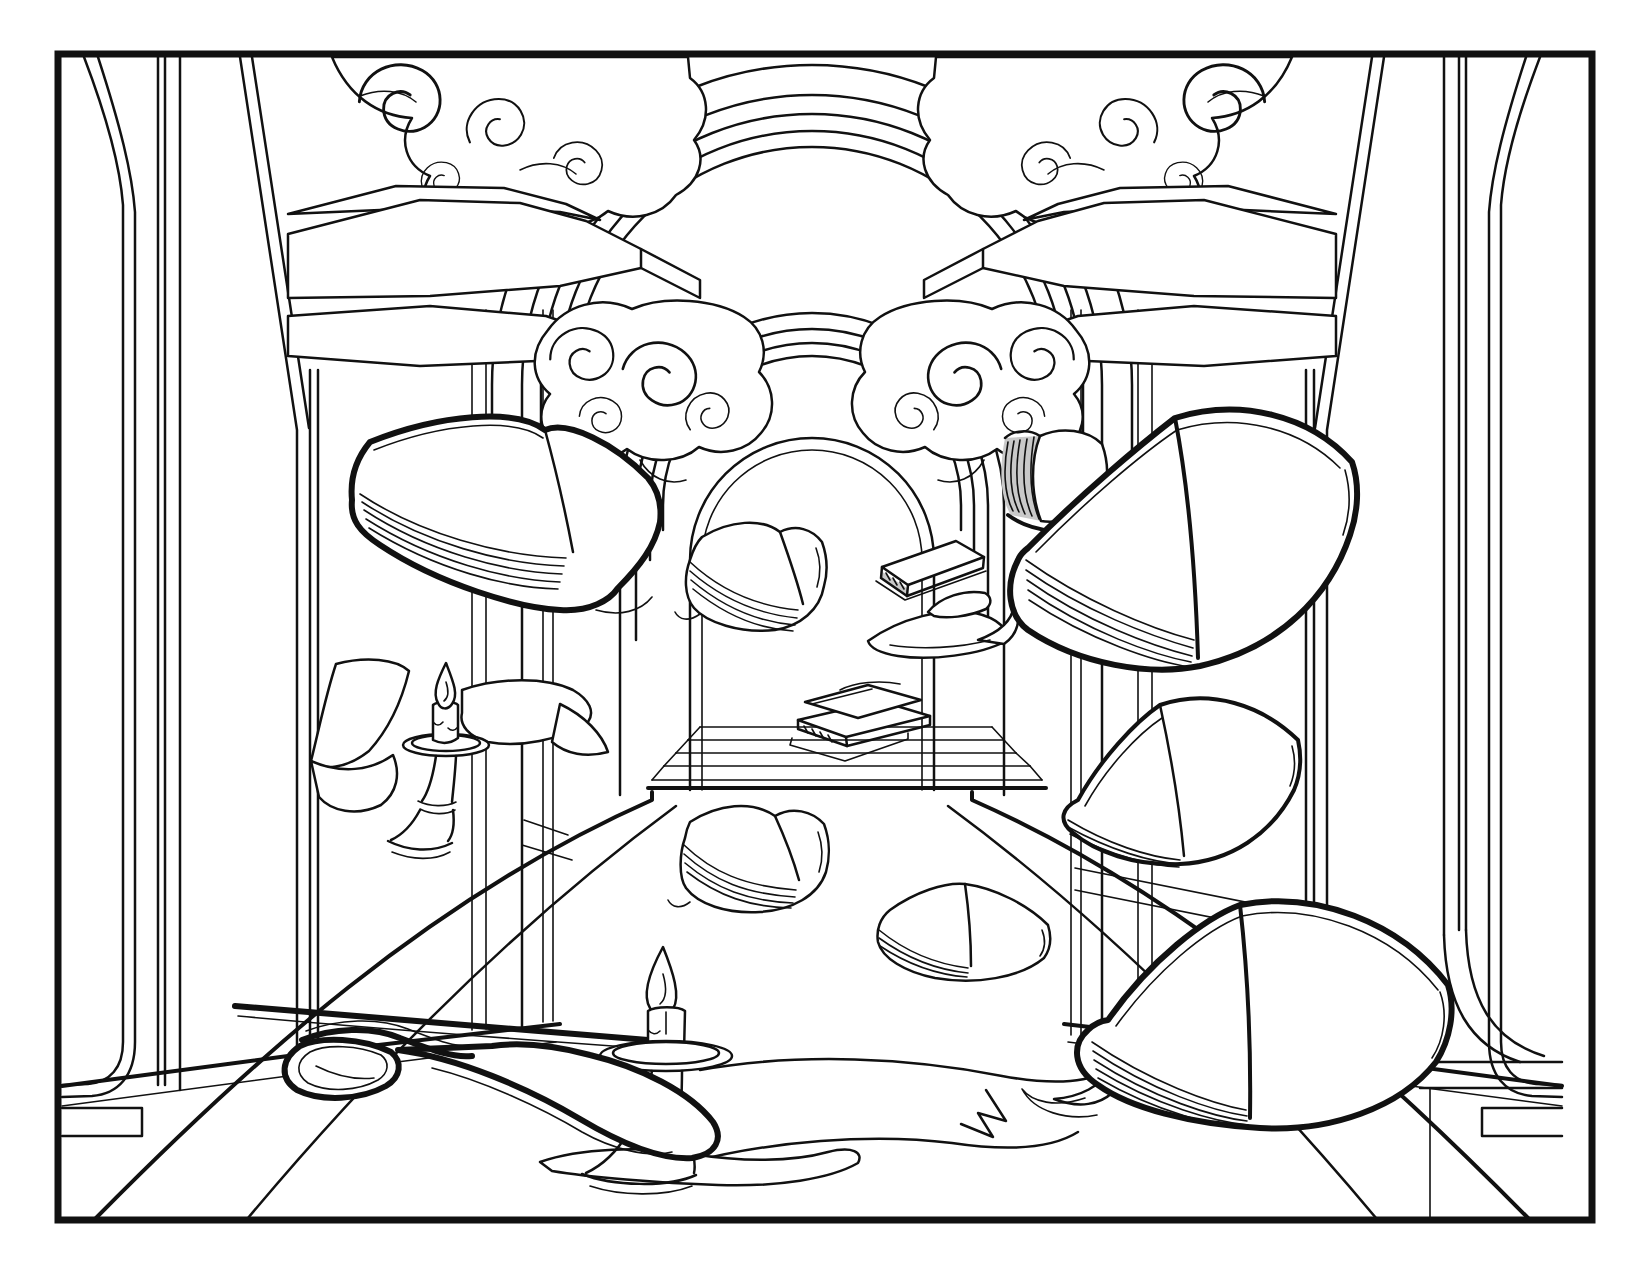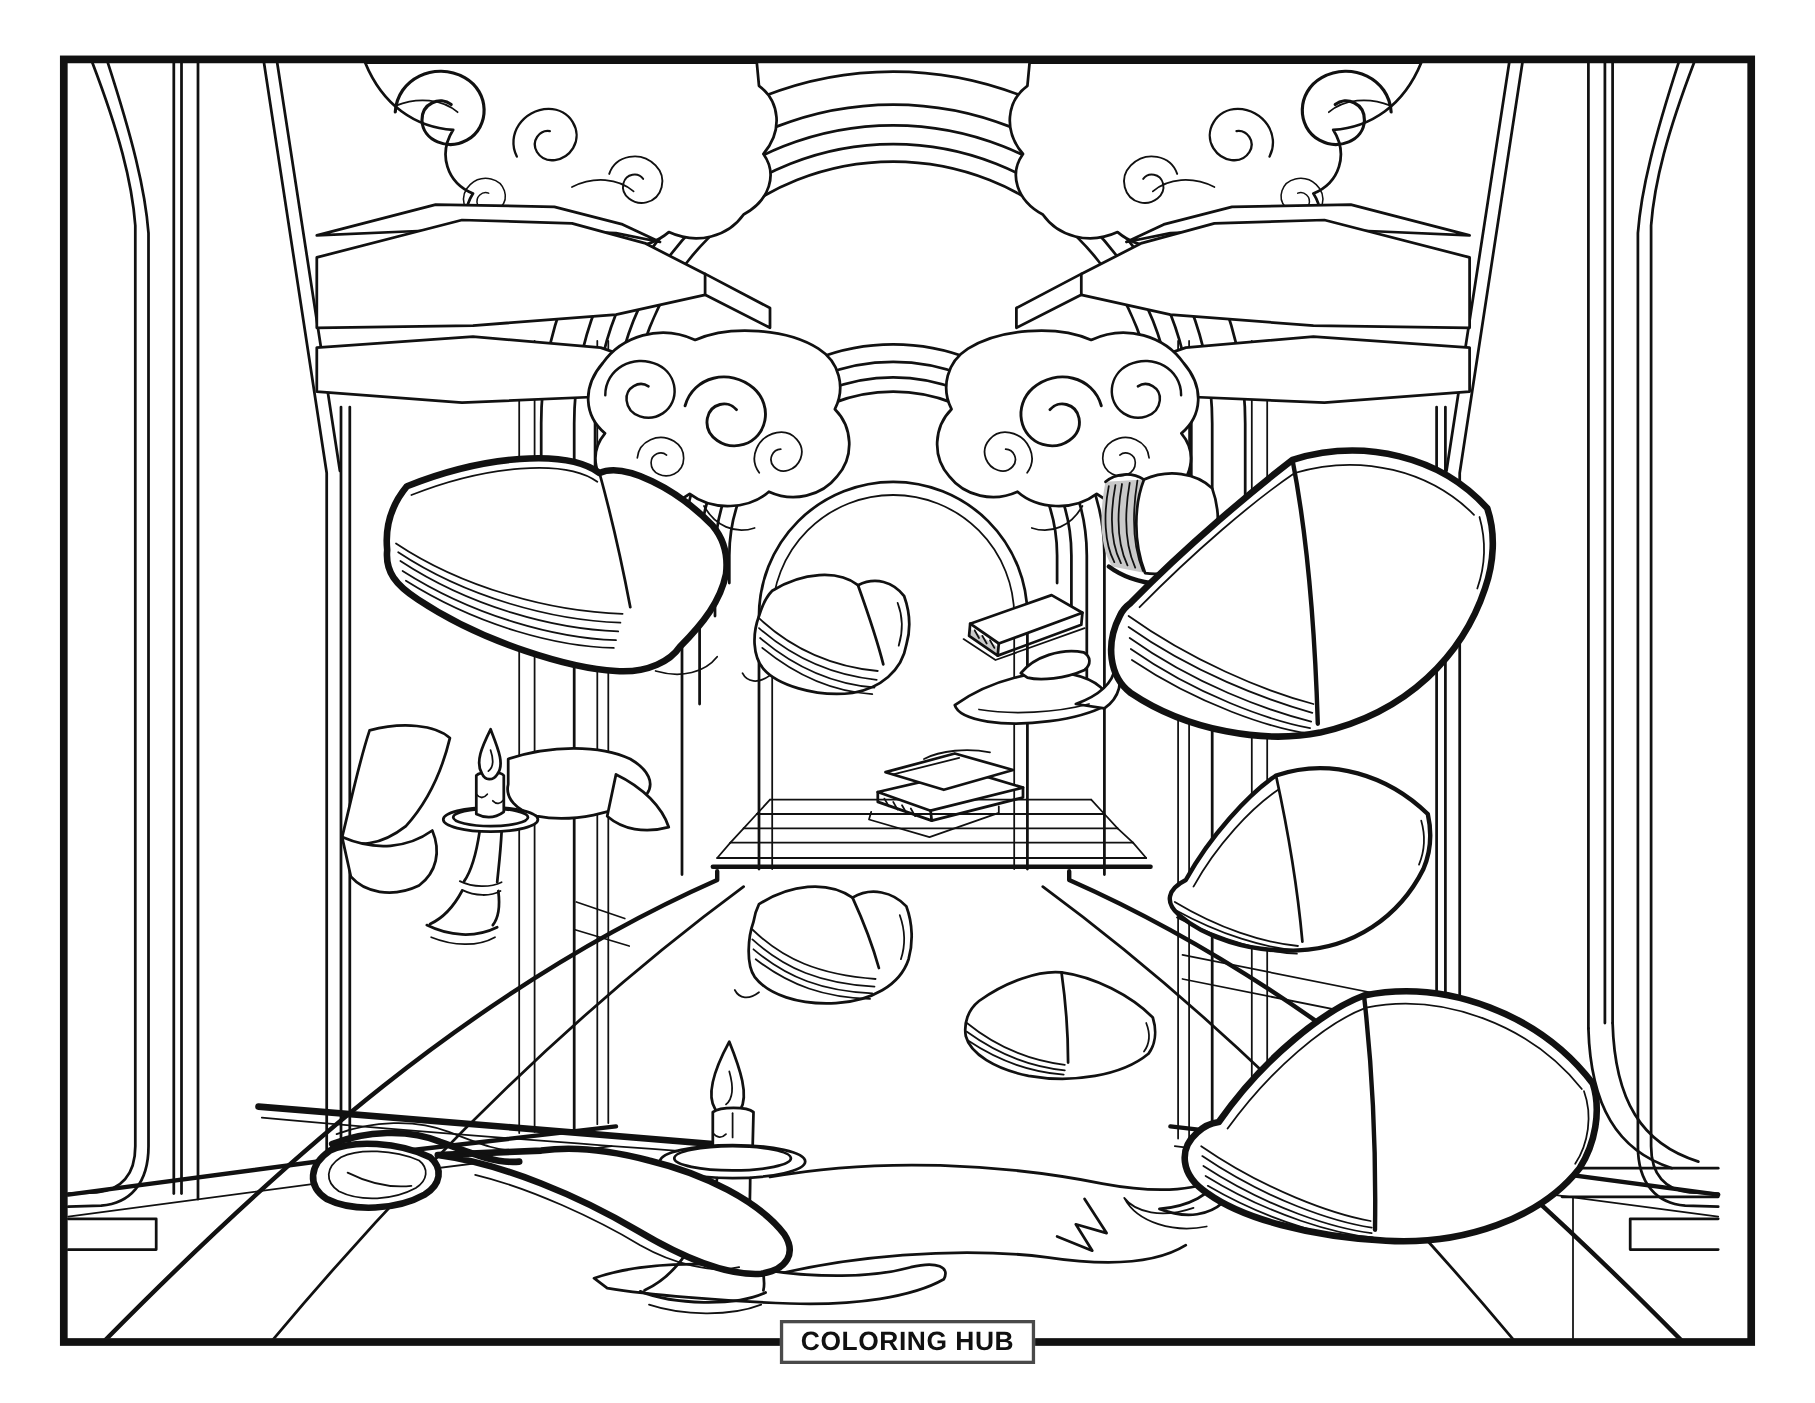--- a/index.html
+++ b/index.html
@@ -336,16 +336,13 @@
       <path class="ln th" d="M1096 1069 C1156 1106 1216 1122 1248 1125"></path>
       <path class="ln th" d="M1098 1078 C1158 1113 1218 1127 1248 1128"></path>
       <path class="ln th" d="M1085 1098 C1056 1108 1032 1102 1022 1089 C1034 1112 1068 1121 1097 1115"></path>
     </g>
 
   </g>
 
   <rect class="frame" x="58" y="54" width="1534" height="1166"></rect>
 </svg>
 
-<div class="footer-box">
-  <span>COLORING HUB</span>
 </div>
-</div>
 
 </body></html>

